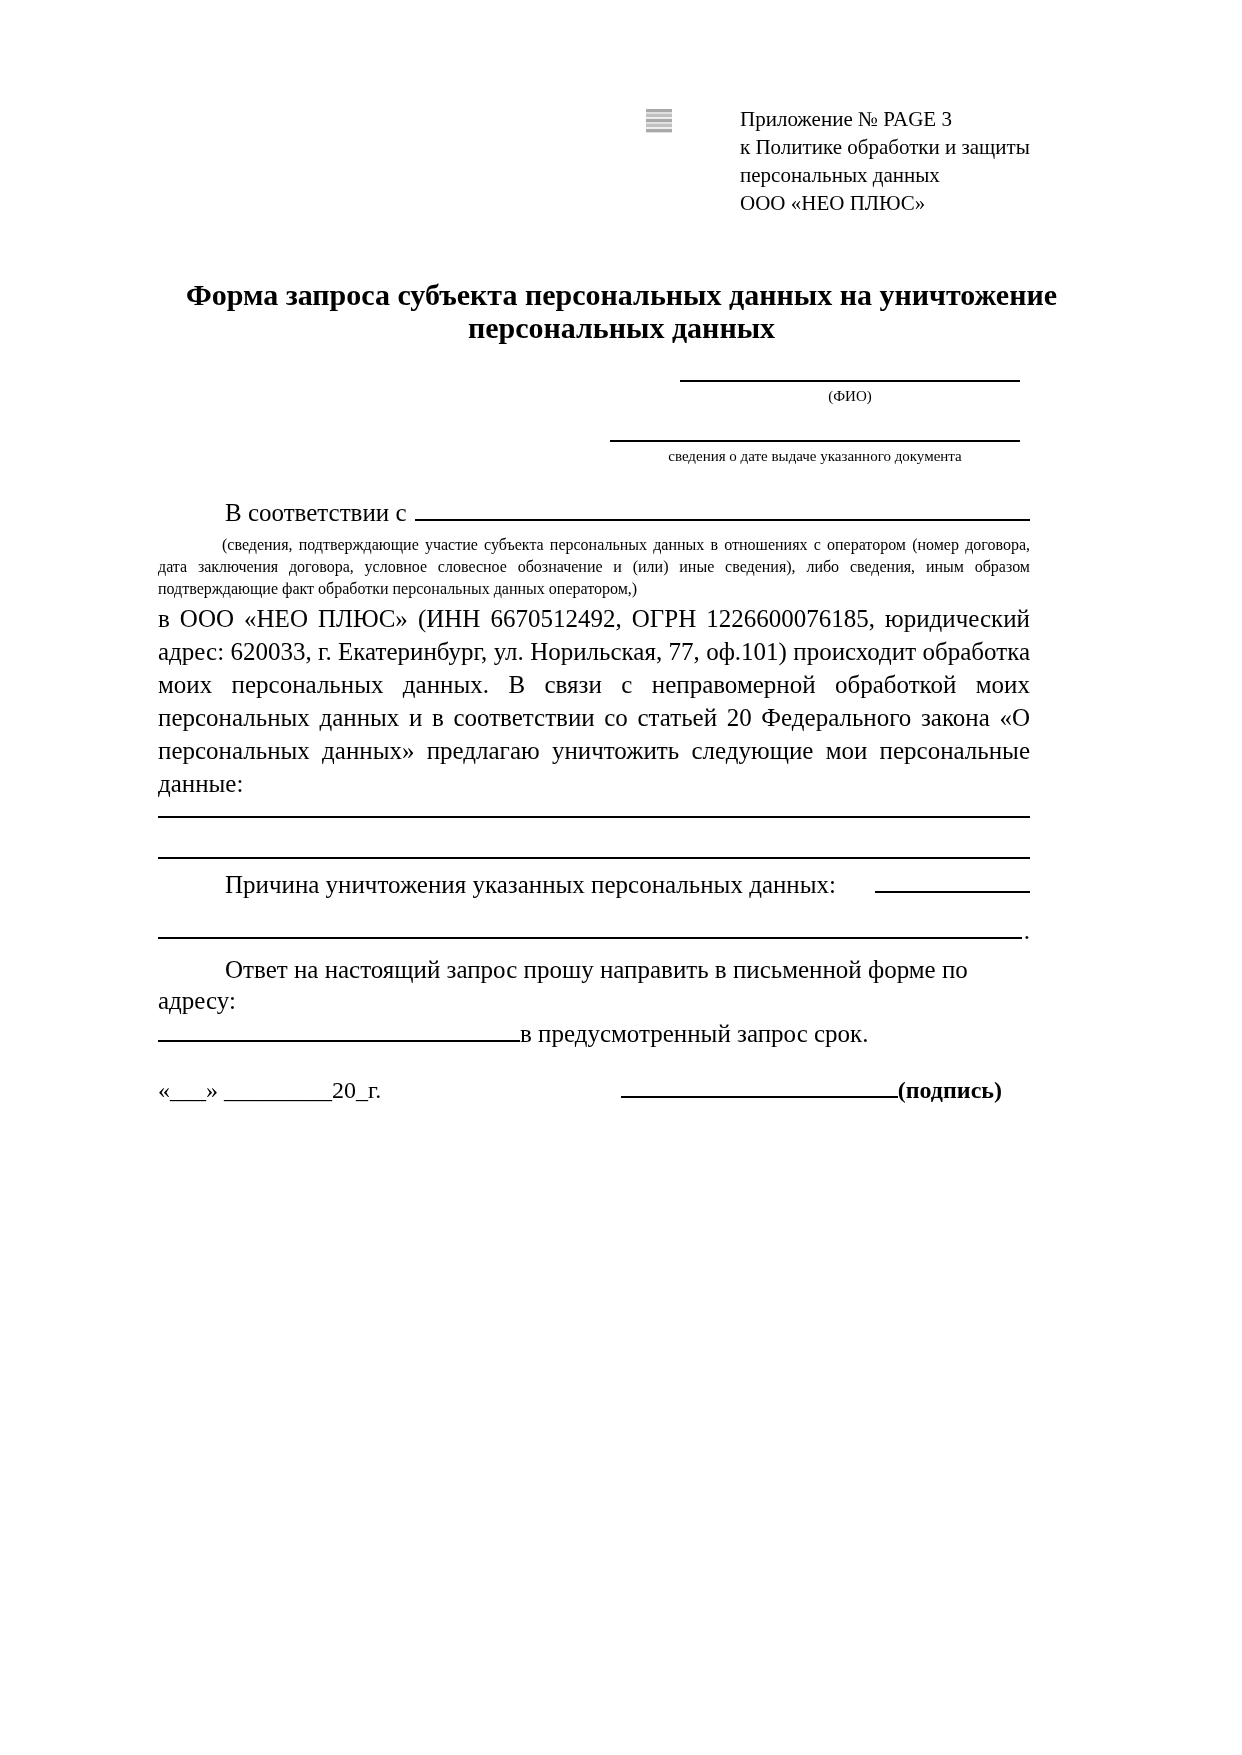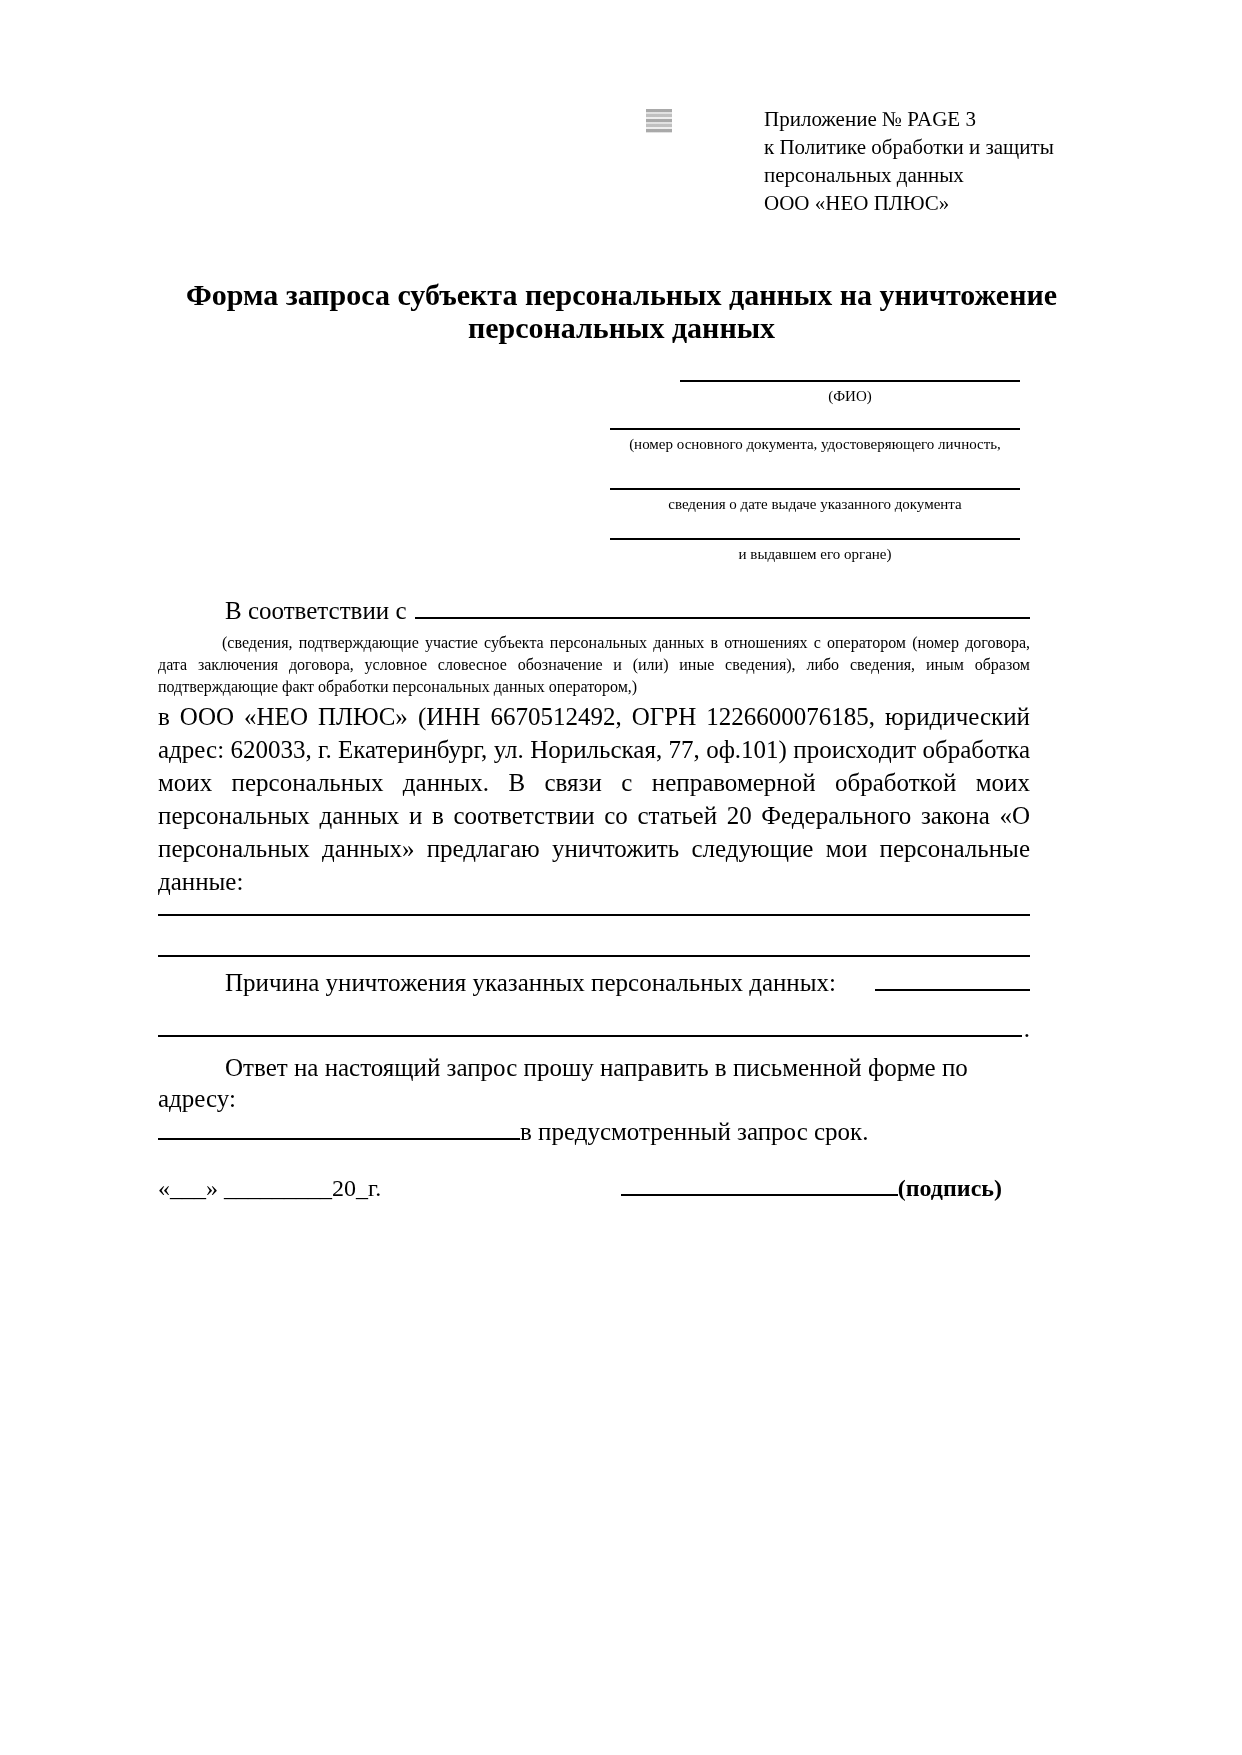--- a/index.html
+++ b/index.html
@@ -12,21 +12,21 @@
     padding:105px 212px 0 158px;
     overflow:hidden;
   }
   
   .header-zone{position:relative;height:116px;}
   .obj-icon{
     position:absolute;left:488px;top:4px;width:26px;height:24px;
     background:repeating-linear-gradient(180deg,#9a9a9a 0 3px,#dcdcdc 3px 5px,#b5b5b5 5px 8px,#ececec 8px 10px);
     opacity:.85;
   }
-  .header-block{position:absolute;left:606px;top:0;font-size:21px;line-height:28px;white-space:nowrap;}
+  .header-block{position:absolute;left:582px;top:0;font-size:21px;line-height:28px;white-space:nowrap;}
   
   .title{margin-top:57px;margin-right:-55px;text-align:center;font-weight:bold;font-size:30px;line-height:33px;}
   .addressee{margin-top:3px;margin-left:467px;font-size:25px;line-height:30px;}
   
   .field{margin-left:452px;width:410px;}
   .field .rule{border-top:2px solid #000;height:0;}
   .field .caption{font-size:15px;line-height:18px;margin-top:5px;text-align:center;}
   .f1{margin-top:36px;margin-left:522px;width:340px;}
   .f2{margin-top:23px;}
   .f3{margin-top:35px;}
@@ -73,34 +73,26 @@
     <div>Форма запроса субъекта персональных данных на уничтожение</div>
     <div>персональных данных</div>
   </div>
 
 
   <div class="field f1">
     <div class="rule"></div>
     <div class="caption">(ФИО)</div>
   </div>
 
-  <div class="field f2">
-    <div class="rule"></div>
-    <div class="caption">(номер основного документа, удостоверяющего личность,</div>
-  </div>
 
   <div class="field f3">
     <div class="rule"></div>
     <div class="caption">сведения о дате выдаче указанного документа</div>
   </div>
 
-  <div class="field f4">
-    <div class="rule"></div>
-    <div class="caption">и выдавшем его органе)</div>
-  </div>
 
   <div class="accordance row">
     <span class="lead">В соответствии с</span>
     <span class="fill"></span>
   </div>
 
   <div class="note">(сведения, подтверждающие участие субъекта персональных данных в отношениях с оператором (номер договора, дата заключения договора, условное словесное обозначение и (или) иные сведения), либо сведения, иным образом подтверждающие факт обработки персональных данных оператором,)</div>
 
   <p class="body-par">в ООО «НЕО ПЛЮС» (ИНН 6670512492, ОГРН 1226600076185, юридический адрес: 620033, г. Екатеринбург, ул. Норильская, 77, оф.101) происходит обработка моих персональных данных. В связи с неправомерной обработкой моих персональных данных и в соответствии со статьей 20 Федерального закона «О персональных данных» предлагаю уничтожить следующие мои персональные данные:</p>
 

